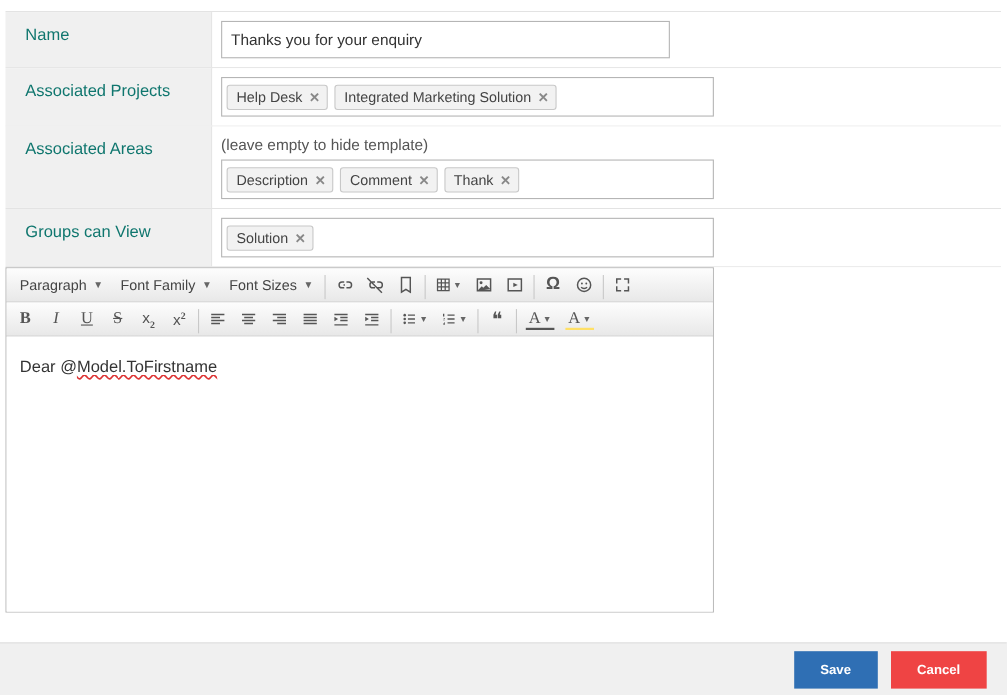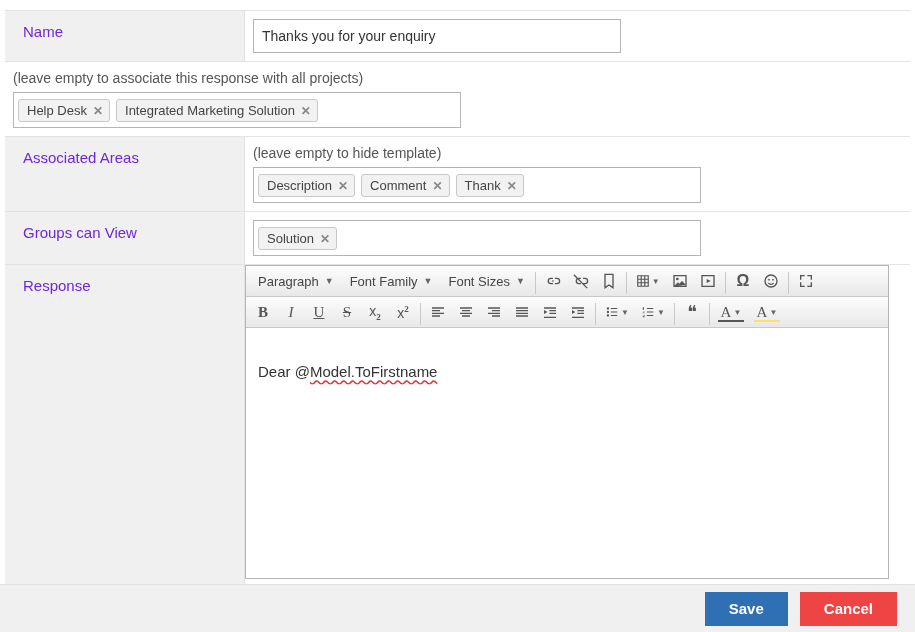--- a/index.html
+++ b/index.html
@@ -13,34 +13,34 @@
   .form-container {
     width: 905px;
     margin: 10px auto 0 auto;
   }
   .form-row {
     display: flex;
     border-bottom: 1px solid #e3e3e3;
   }
   .form-row:first-child { border-top: 1px solid #e3e3e3; }
   .label-cell {
-    width: 240px;
+    width: 188px;
     background: #f0f0f0;
     padding: 12px 18px;
     border-right: 1px solid #e3e3e3;
-    color: #6d28d9;
+    color: #0f766e;
     font-size: 15px;
   }
   .field-cell {
     flex: 1;
     padding: 8px;
     background: #fff;
   }
   .text-input {
-    width: 368px;
+    width: 408px;
     height: 34px;
     border: 1px solid #b5b5b5;
     padding: 6px 8px;
     font-size: 14px;
     color: #333;
     font-family: inherit;
   }
   .help-text {
     color: #555;
     margin-bottom: 6px;
@@ -124,21 +124,21 @@
   }
   .tb-btn svg { width: 16px; height: 16px; fill: #555; }
   .tb-btn.withcaret { width: 34px; }
   .smallcaret {
     font-size: 8px;
     color: #666;
     margin-left: 2px;
   }
   .editor-body {
     min-height: 250px;
-    padding: 30px 12px;
+    padding: 14px 12px;
     font-size: 15px;
     line-height: 1.8;
     color: #333;
     background: #fff;
   }
   .editor-body .err {
     text-decoration: wavy underline #d33;
     text-underline-offset: 2px;
   }
   
@@ -151,21 +151,21 @@
     display: flex;
     justify-content: flex-end;
     align-items: center;
     padding-right: 18px;
     gap: 12px;
   }
   .btn {
     height: 34px;
     padding: 0 24px;
     border: none;
-    font-size: 15px;
+    font-size: 12px;
     font-weight: 600;
     cursor: pointer;
   }
   .btn-primary { background: #2f6fb4; color: #fff; }
   .btn-secondary { background: #ef4444; color: #fff; }
 
   
   .fmt { font-family: Georgia, serif; font-size: 15px; font-weight: bold; }
   .fmt.i { font-style: italic; font-weight: normal; }
   .fmt.u { text-decoration: underline; font-weight: normal; }
@@ -179,22 +179,22 @@
 <div class="form-container">
 
   <div class="form-row">
     <div class="label-cell">Name</div>
     <div class="field-cell">
       <input class="text-input" type="text" value="Thanks you for your enquiry" style="">
     </div>
   </div>
 
   <div class="form-row">
+    <div class="label-cell">Associated Projects</div>
     <div class="field-cell">
-      <div class="help-text">(leave empty to associate this response with all projects)</div>
       <div class="tag-input">
         <span class="tag">
           <span>Help Desk</span>
           <span class="x">✕</span>
         </span>
         <span class="tag">
           <span>Integrated Marketing Solution</span>
           <span class="x">✕</span>
         </span>
       </div>
@@ -228,21 +228,20 @@
       <div class="tag-input">
         <span class="tag">
           <span>Solution</span>
           <span class="x">✕</span>
         </span>
       </div>
     </div>
   </div>
 
   <div class="form-row" style="border-bottom:none">
-    <div class="label-cell" style="min-height:320px">Response</div>
     <div class="field-cell" style="padding:0">
       <div class="editor-wrap">
 
         <div class="toolbar">
           <div class="tb-select">
             <span>Paragraph</span>
               <span class="caret">▼</span>
           </div>
           <div class="tb-select">
             <span>Font Family</span>

